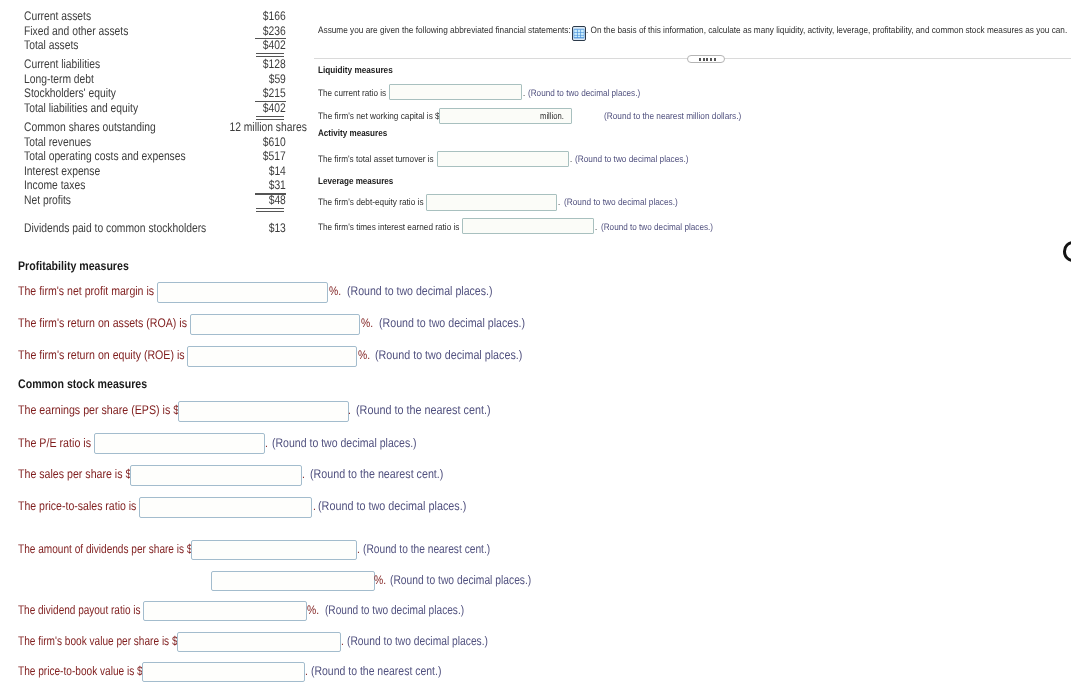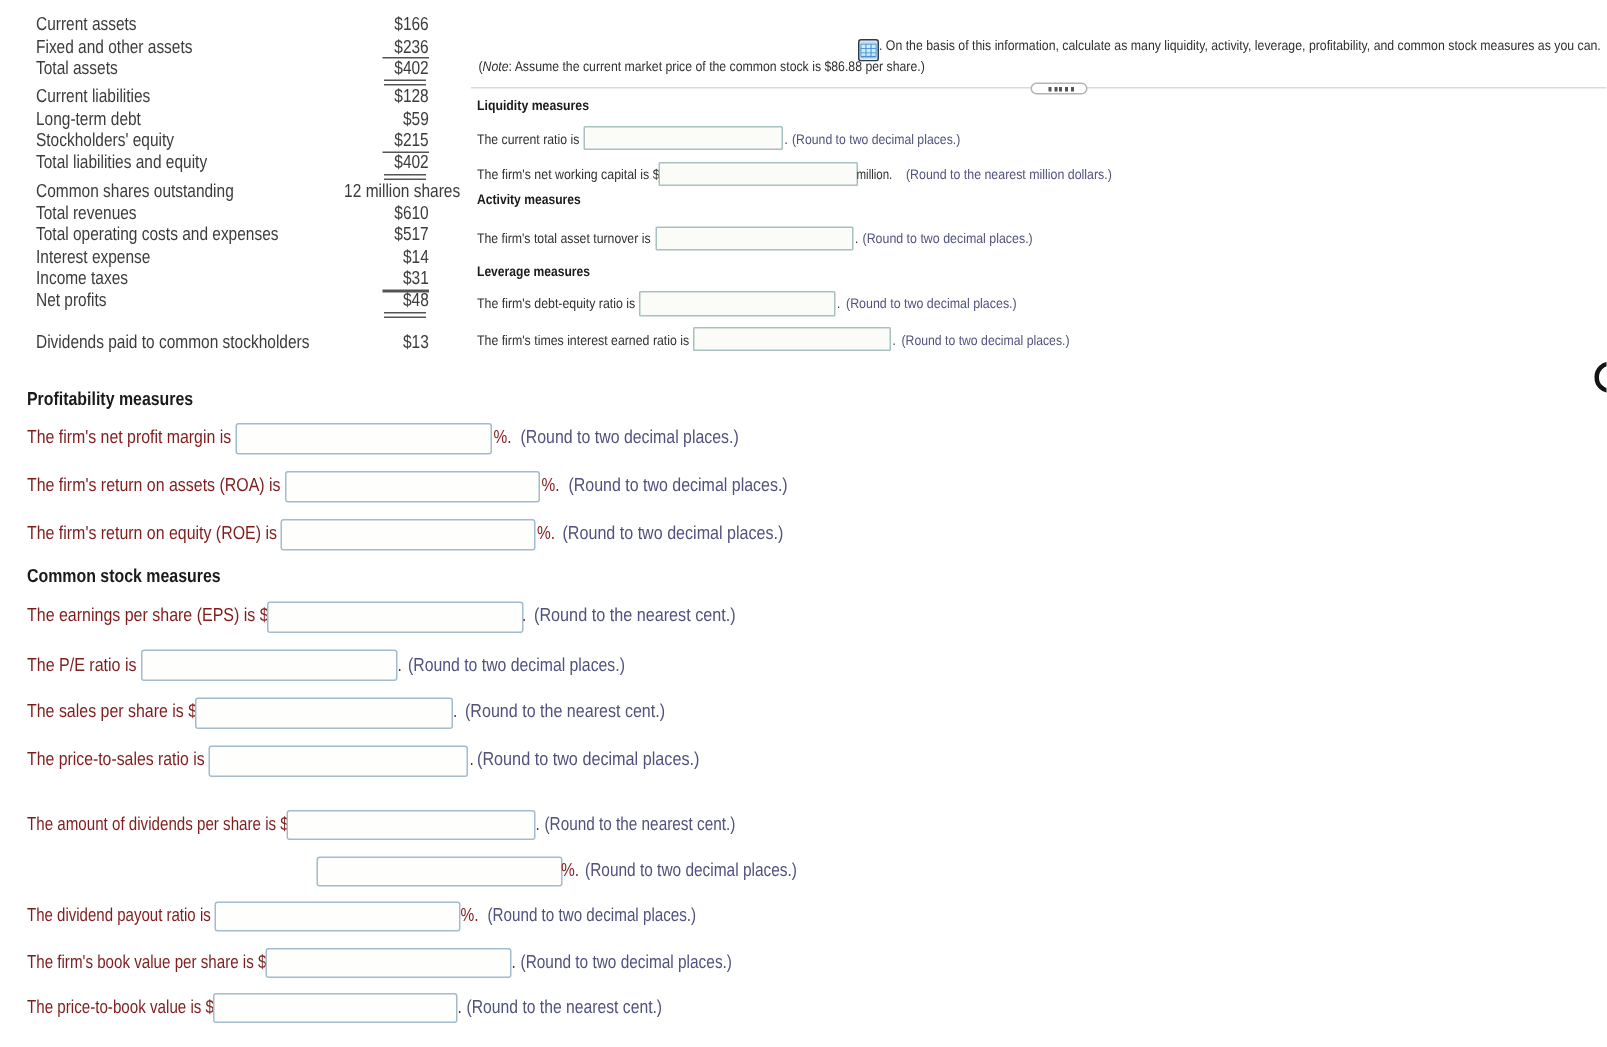--- a/index.html
+++ b/index.html
@@ -98,20 +98,21 @@
     <div class="srow" style="top: 220.9px; left: 0px; width: 340px;">
       <span class="slab"><span class="sq">Dividends paid to common stockholders</span></span>
       <span class="sval" style="right: 54px;"><span class="sq" style="transform-origin: 100% 50%;">$13</span></span>
     </div>
     <div class="rule1" style="left: 255px; top: 38.2px; width: 31px;"></div>
     <div class="rule1" style="left: 255px; top: 101.3px; width: 31px;"></div>
     <div class="rule1" style="left: 255px; top: 193.4px; width: 31px;"></div>
     <div class="rule2" style="left: 256px; top: 53.4px; width: 28px;"></div>
     <div class="rule2" style="left: 256px; top: 116.2px; width: 28px;"></div>
     <div class="rule2" style="left: 256px; top: 208.3px; width: 28px;"></div>
+    <div class="ptext" style="left: 318.3px; top: 25.4px; width: 400px; white-space: nowrap;"><span class="sq" style="transform: scaleX(0.887445);">Assume you are given the following abbreviated financial statements:</span></div>
     <div class="ptext" style="left: 586.3px; top: 25.4px; width: 560px; white-space: nowrap;"><span class="sq" style="transform: scaleX(0.882683);">. On the basis of this information, calculate as many liquidity, activity, leverage, profitability, and common stock measures as you can.</span></div>
     <div style="position: absolute; left: 572.1px; top: 25.8px; width: 14px; height: 15px;"><svg width="14" height="15" viewBox="0 0 28 30">
         <defs>
           <linearGradient id="gi" x1="0" y1="0" x2="0" y2="1">
             <stop offset="0" stop-color="#cfe3f3"></stop>
             <stop offset="0.45" stop-color="#6fa8dc"></stop>
             <stop offset="1" stop-color="#d4e4f1"></stop>
           </linearGradient>
         </defs>
         <rect x="1" y="1" width="26" height="28" rx="3" fill="#e8f0f8" stroke="#2c3a4a" stroke-width="2"></rect>
@@ -120,31 +121,30 @@
         <rect x="4.5" y="7.5" width="5.4" height="4.6" fill="#cdeefb"></rect>
         <rect x="11.3" y="7.5" width="5.4" height="4.6" fill="#cdeefb"></rect>
         <rect x="18.1" y="7.5" width="5.4" height="4.6" fill="#cdeefb"></rect>
         <rect x="4.5" y="13.3" width="5.4" height="4.6" fill="#cdeefb"></rect>
         <rect x="11.3" y="13.3" width="5.4" height="4.6" fill="#cdeefb"></rect>
         <rect x="18.1" y="13.3" width="5.4" height="4.6" fill="#cdeefb"></rect>
         <rect x="4.5" y="19.1" width="5.4" height="3.4" fill="#cdeefb"></rect>
         <rect x="11.3" y="19.1" width="5.4" height="3.4" fill="#cdeefb"></rect>
         <rect x="18.1" y="19.1" width="5.4" height="3.4" fill="#cdeefb"></rect>
       </svg></div>
-    <div class="ptext" style="left: 318.9px; top: 39.2px; width: 500px; white-space: nowrap;"><span class="sq" style="transform: scaleX(0.8803);"><span>(</span><span style="font-style: italic;">Note</span><span>: Assume the current market price of the common stock is $86.88 per share.)</span></span></div>
     <div class="mhead" style="left: 318.2px; top: 65.1px;"><span class="sq" style="transform: scaleX(0.881578);">Liquidity measures</span></div>
     <div class="mhead" style="left: 318.2px; top: 128px;"><span class="sq" style="transform: scaleX(0.869415);">Activity measures</span></div>
     <div class="mhead" style="left: 318.2px; top: 175.9px;"><span class="sq" style="transform: scaleX(0.867231);">Leverage measures</span></div>
     <div class="mline" style="left: 318.3px; top: 87.6px;"><span class="sq" style="transform: scaleX(0.879823);">The current ratio is</span></div>
     <input class="mbox" type="text" style="left: 388.6px; top: 84px; width: 133.3px; height: 16.3px;">
     <div class="mline" style="left: 522.5px; top: 87.6px;"><span class="sq">.</span></div>
     <div class="mnote" style="left: 528px; top: 87.6px;"><span class="sq" style="transform: scaleX(0.87903);">(Round to two decimal places.)</span></div>
     <div class="mline" style="left: 318.3px; top: 111.2px;"><span class="sq" style="transform: scaleX(0.887309);">The firm's net working capital is $</span></div>
     <input class="mbox" type="text" style="left: 439.3px; top: 108.1px; width: 132.3px; height: 16.2px;">
-    <div class="mline" style="left: 571px; top: 111.2px;"><span class="sq">million.</span></div>
+    <div class="mline" style="left: 540px; top: 111.2px;"><span class="sq">million.</span></div>
     <div class="mnote" style="left: 603.6px; top: 111.2px;"><span class="sq" style="transform: scaleX(0.887936);">(Round to the nearest million dollars.)</span></div>
     <div class="mline" style="left: 318.3px; top: 153.5px;"><span class="sq" style="transform: scaleX(0.880057);">The firm's total asset turnover is</span></div>
     <input class="mbox" type="text" style="left: 436.5px; top: 151px; width: 132.6px; height: 16.4px;">
     <div class="mline" style="left: 569.7px; top: 153.5px;"><span class="sq">.</span></div>
     <div class="mnote" style="left: 574.8px; top: 153.5px;"><span class="sq" style="transform: scaleX(0.889215);">(Round to two decimal places.)</span></div>
     <div class="mline" style="left: 318.3px; top: 196.8px;"><span class="sq" style="transform: scaleX(0.886089);">The firm's debt-equity ratio is</span></div>
     <input class="mbox" type="text" style="left: 426.2px; top: 194.3px; width: 131.1px; height: 16.3px;">
     <div class="mline" style="left: 557.8px; top: 196.8px;"><span class="sq">.</span></div>
     <div class="mnote" style="left: 564.4px; top: 196.8px;"><span class="sq" style="transform: scaleX(0.891566);">(Round to two decimal places.)</span></div>
     <div class="mline" style="left: 318.3px; top: 221.5px;"><span class="sq" style="transform: scaleX(0.88498);">The firm's times interest earned ratio is</span></div>

